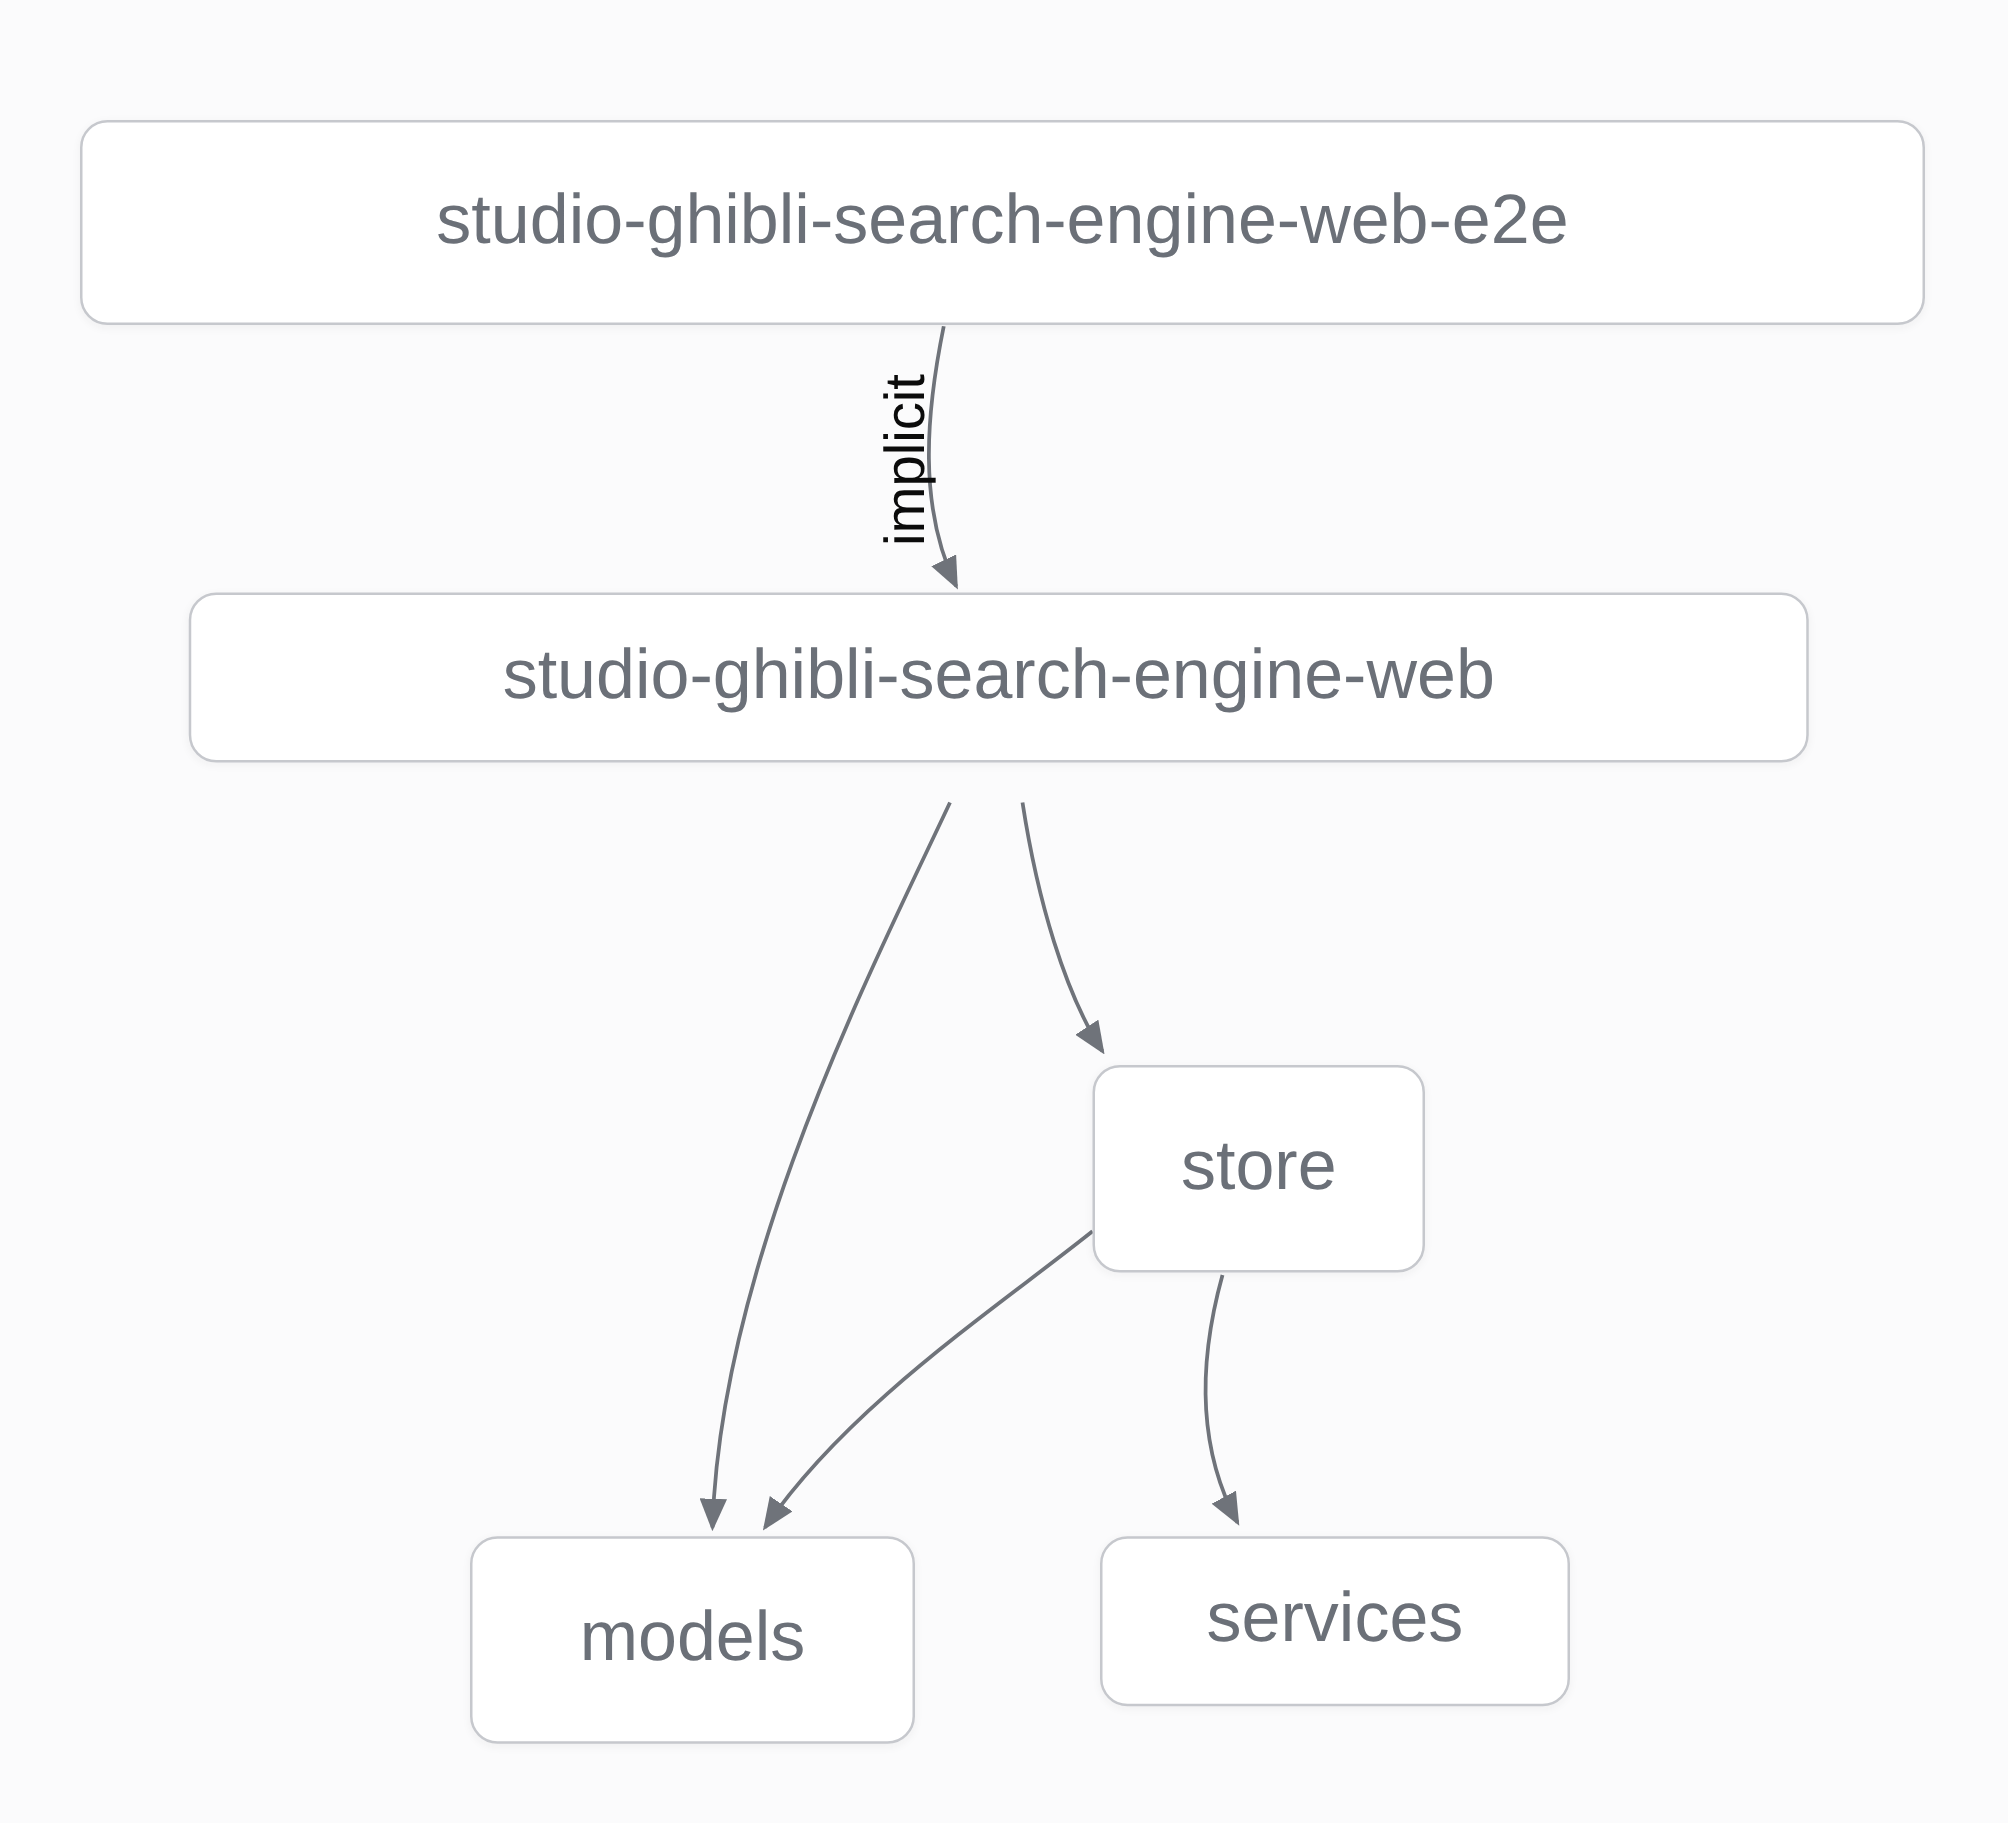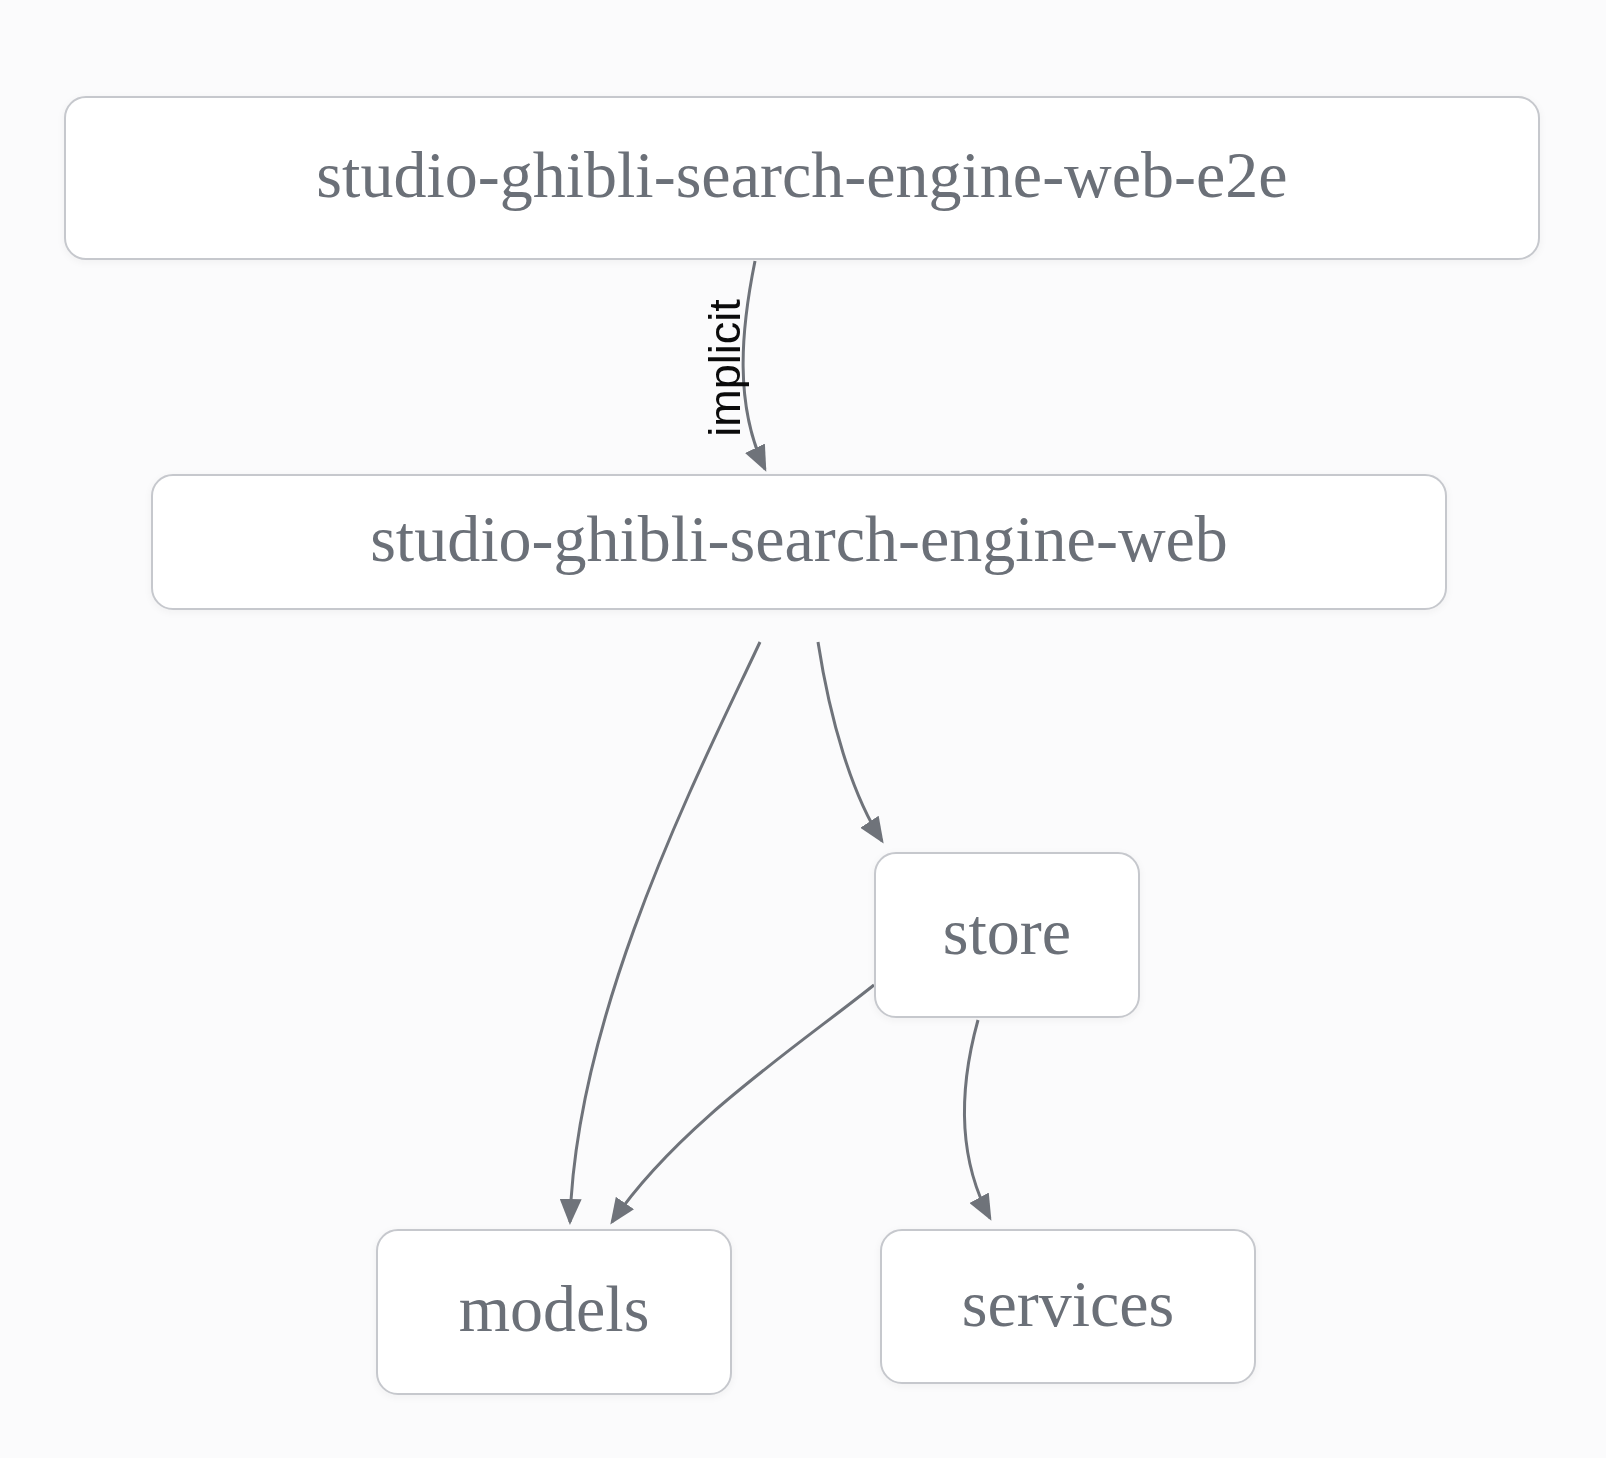--- a/index.html
+++ b/index.html
@@ -30,32 +30,31 @@
     border-radius: 22px;
     display: flex;
     align-items: center;
     justify-content: center;
     box-shadow: 0 2px 8px rgba(30,30,40,0.05);
     box-sizing: border-box;
     cursor: pointer;
   }
   .node span {
     color: #6b7078;
-    font-size: 66px;
+    font-size: 56px;
     line-height: 1;
     white-space: nowrap;
     letter-spacing: 0px;
     padding-bottom: 6px;
-    font-family: Liberation Serif, serif;
   }
   .node-e2e      { left: 64px;  top: 96px;   width: 1476px; height: 164px; }
   .node-web      { left: 151px; top: 474px;  width: 1296px; height: 136px; }
   .node-store    { left: 874px; top: 852px;  width: 266px;  height: 166px; }
   .node-models   { left: 376px; top: 1229px; width: 356px;  height: 166px; }
-  .node-services { left: 880px; top: 1229px; width: 376px;  height: 155px; }
+  .node-services { left: 880px; top: 1229px; width: 376px;  height: 136px; }
   .edge-label {
     position: absolute;
     left: 724px;
     top: 368px;
     transform: translate(-50%, -50%) rotate(-90deg);
     color: #0b0b0b;
     font-size: 45px;
     line-height: 1;
     white-space: nowrap;
   }

